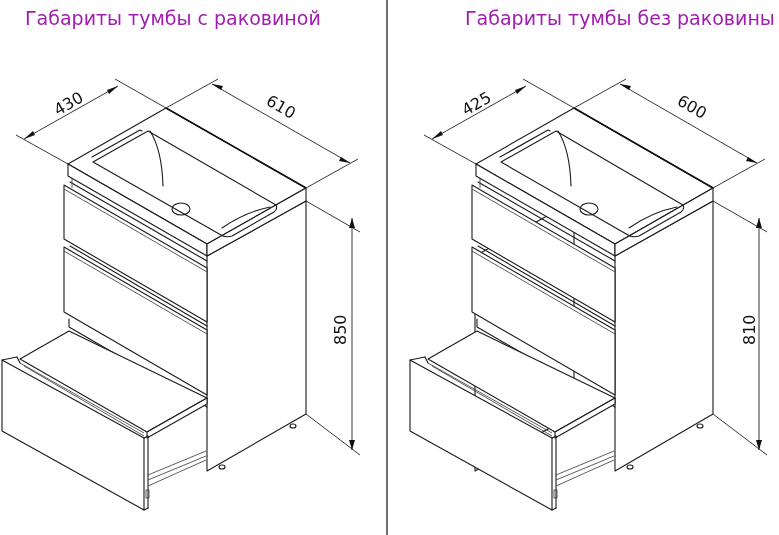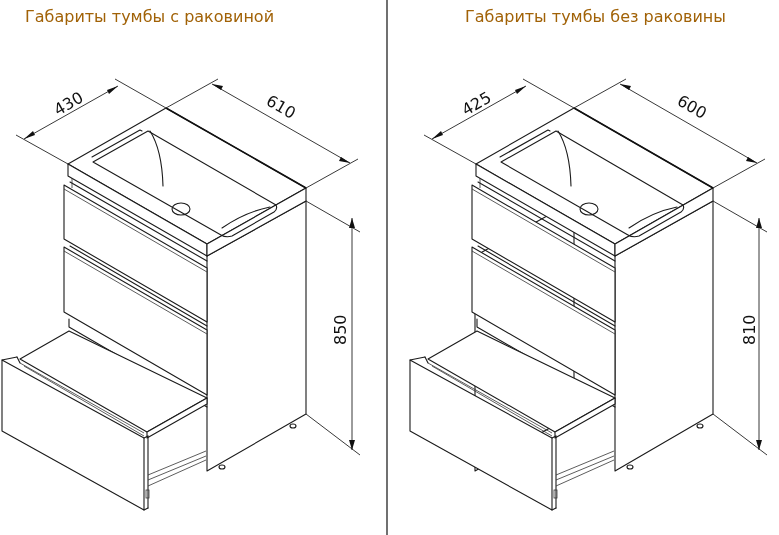--- a/index.html
+++ b/index.html
@@ -1,18 +1,18 @@
 <!DOCTYPE html>
 <html><head>
   <meta charset="utf-8">
   <style>
     html, body { margin: 0; padding: 0; background: #ffffff; }
     body { width: 779px; height: 535px; position: relative; overflow: hidden;
            font-family: "DejaVu Sans", "Liberation Sans", sans-serif; }
-    .title { position: absolute; top: 7px; font-size: 16px; color: #a16207;
+    .title { position: absolute; top: 7px; font-size: 19px; color: #a21caf;
              white-space: nowrap; letter-spacing: 0px; }
     #title-left { left: 25px; }
     #title-right { left: 465px; }
     svg { position: absolute; left: 0; top: 0; }
     .ln { stroke: #1a1a1a; fill: none; stroke-width: 1.1; stroke-linejoin: round; stroke-linecap: round; }
     .thk { stroke: #111; fill: none; stroke-width: 1.6; }
     .thin { stroke: #333; fill: none; stroke-width: 0.8; }
     .face { fill: #ffffff; stroke: #1a1a1a; stroke-width: 1.1; stroke-linejoin: round; }
     .dim { stroke: #222; fill: none; stroke-width: 0.9; }
     .arrow { fill: #111; stroke: none; }

